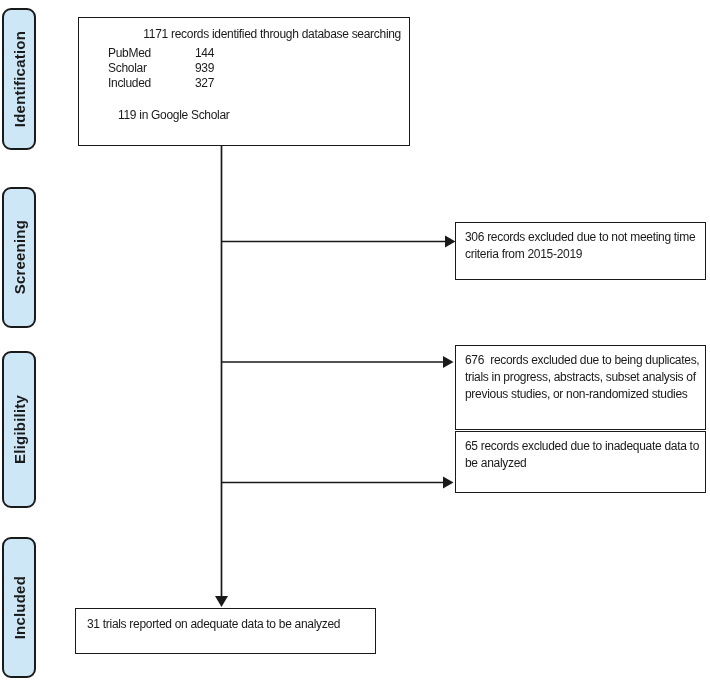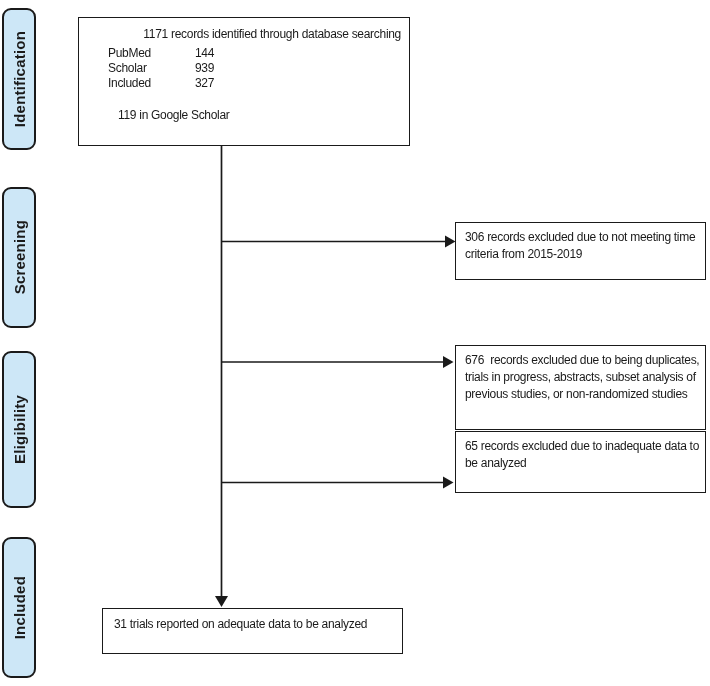--- a/index.html
+++ b/index.html
@@ -80,21 +80,21 @@
   }
   .excl-box{
     left:455px;width:251px;
     padding:6px 5px 6px 9px;
     white-space:pre-wrap;
   }
   .excl-1{top:222px;height:58px;}
   .excl-2{top:345px;height:85px;}
   .excl-3{top:431px;height:62px;}
   .included-box{
-    left:102px;top:608px;width:301px;height:46px;
+    left:75px;top:608px;width:301px;height:46px;
     padding:7px 8px 7px 11px;
   }
   line{stroke:var(--line);stroke-width:1.7;}
   polygon{fill:var(--line);}
 </style>
 </head>
 <body>
 
 <div class="canvas">
 

